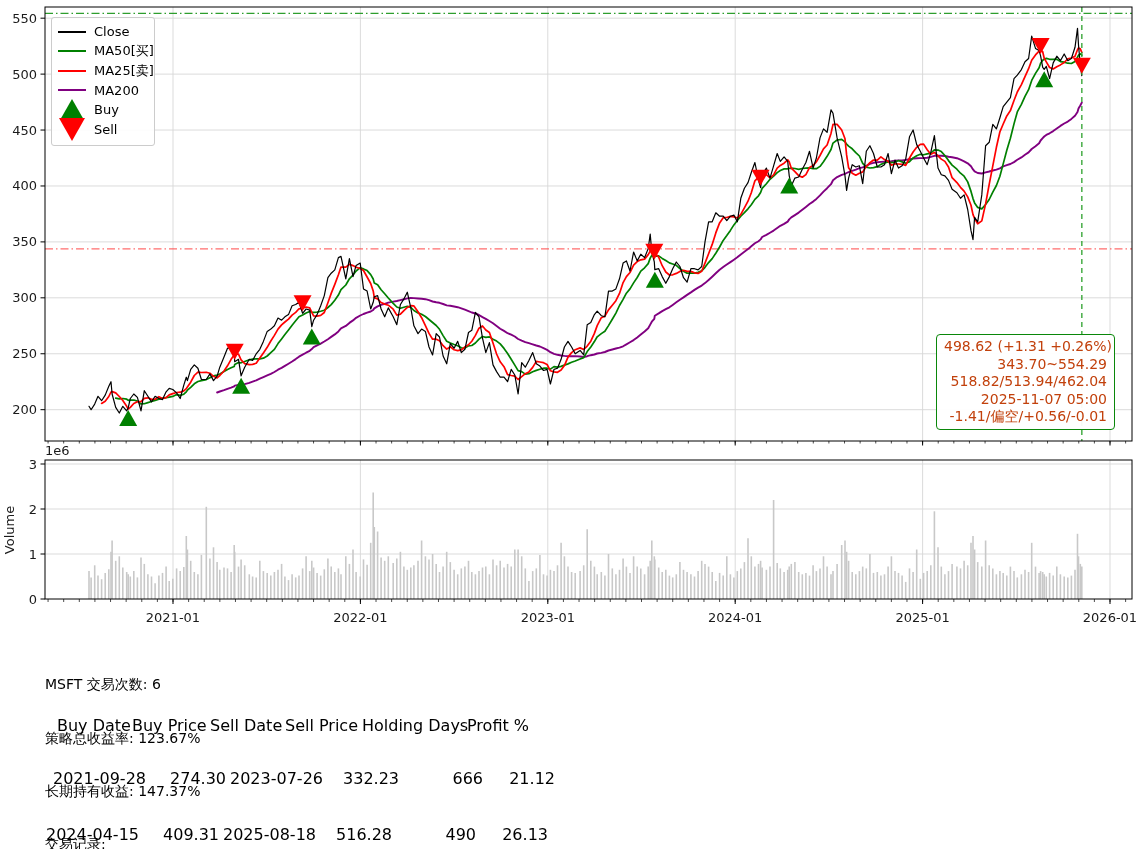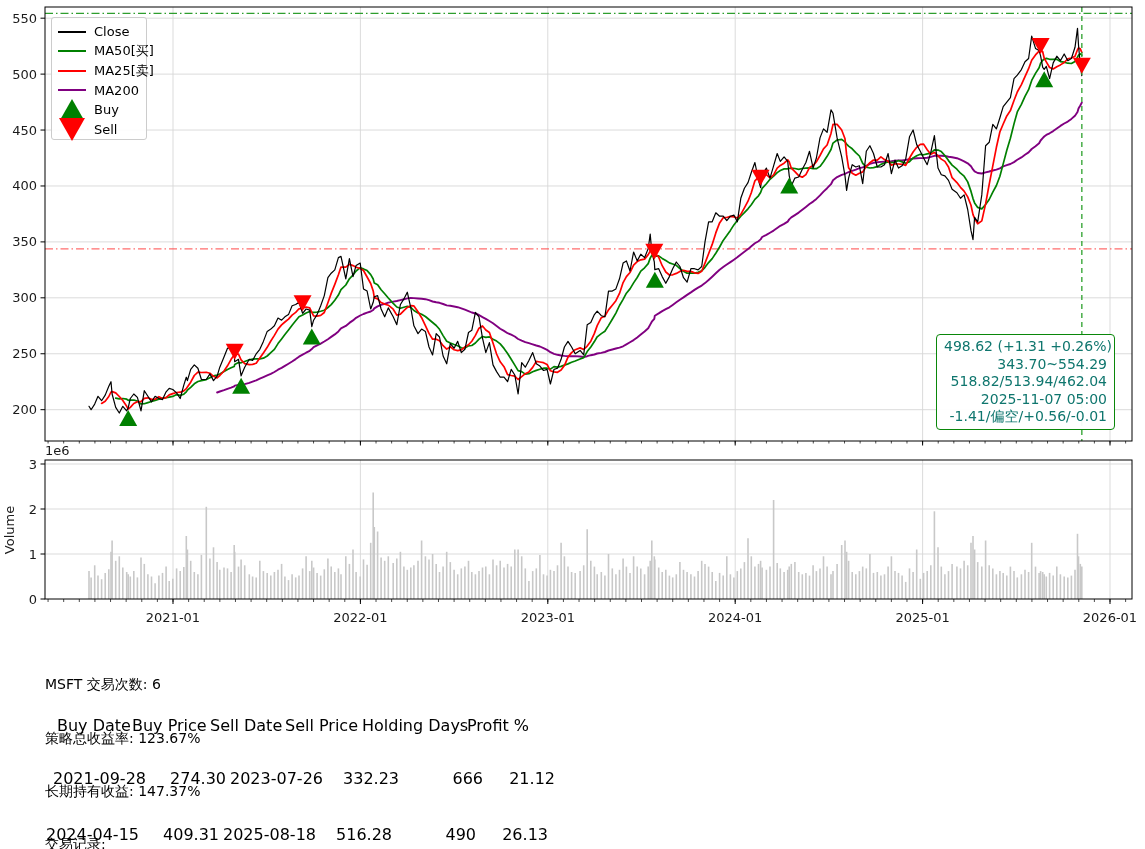--- a/index.html
+++ b/index.html
@@ -1,30 +1,30 @@
 <!DOCTYPE html>
 <html><head>
 <meta charset="utf-8">
 <style>
   html,body{margin:0;padding:0;background:#ffffff;}
   body{width:1145px;height:849px;position:relative;font-family:"DejaVu Sans","Liberation Sans",sans-serif;color:#000;}
   #figure{position:absolute;left:0;top:0;width:1145px;height:849px;}
   #chart-host{position:absolute;left:0;top:0;width:1145px;height:635px;}
   
-  #legend{position:absolute;left:51px;top:17px;width:96px;background:rgba(255,255,255,0.9);
-          border:1px solid #cccccc;border-radius:3px;padding:4px 6px 0 6px;box-sizing:border-box;z-index:5;}
+  #legend{position:absolute;left:51px;top:17px;width:104px;background:rgba(255,255,255,0.9);
+          border:1px solid #cccccc;border-radius:3px;padding:4px 6px 6px 6px;box-sizing:border-box;z-index:5;}
   .lg-row{display:flex;align-items:center;height:19.5px;}
   .lg-line{width:28px;height:0;border-top-style:solid;border-top-width:2px;margin-right:8px;flex:0 0 auto;}
   .lg-mark{width:28px;height:19px;margin-right:8px;flex:0 0 auto;display:flex;align-items:center;justify-content:center;overflow:visible;}
   .lg-label{font-size:13px;white-space:nowrap;}
   
   #annot{position:absolute;left:936px;top:334px;width:179px;box-sizing:border-box;
          border:1.5px solid #0a870a;border-radius:4px;background:rgba(255,255,255,0.95);
          padding:3px 7px;text-align:right;z-index:4;}
-  #annot div{font-size:14px;line-height:17.6px;color:#0f766e;white-space:nowrap;}
+  #annot div{font-size:14px;line-height:17.6px;color:#c2410c;white-space:nowrap;}
   
   #stats{position:absolute;left:45px;top:641px;font-size:14px;line-height:17.7px;white-space:pre;}
   
   #trades{position:absolute;left:45px;top:716px;width:520px;height:125px;font-size:16px;}
   #trades .t-row{position:absolute;left:0;width:520px;height:17.7px;}
   #trades span{position:absolute;white-space:nowrap;}
   .c1{left:1px;}
   .c2{left:95px;width:79px;text-align:right;}
   .c3{left:178px;}
   .c4{left:258px;width:89px;text-align:right;}

